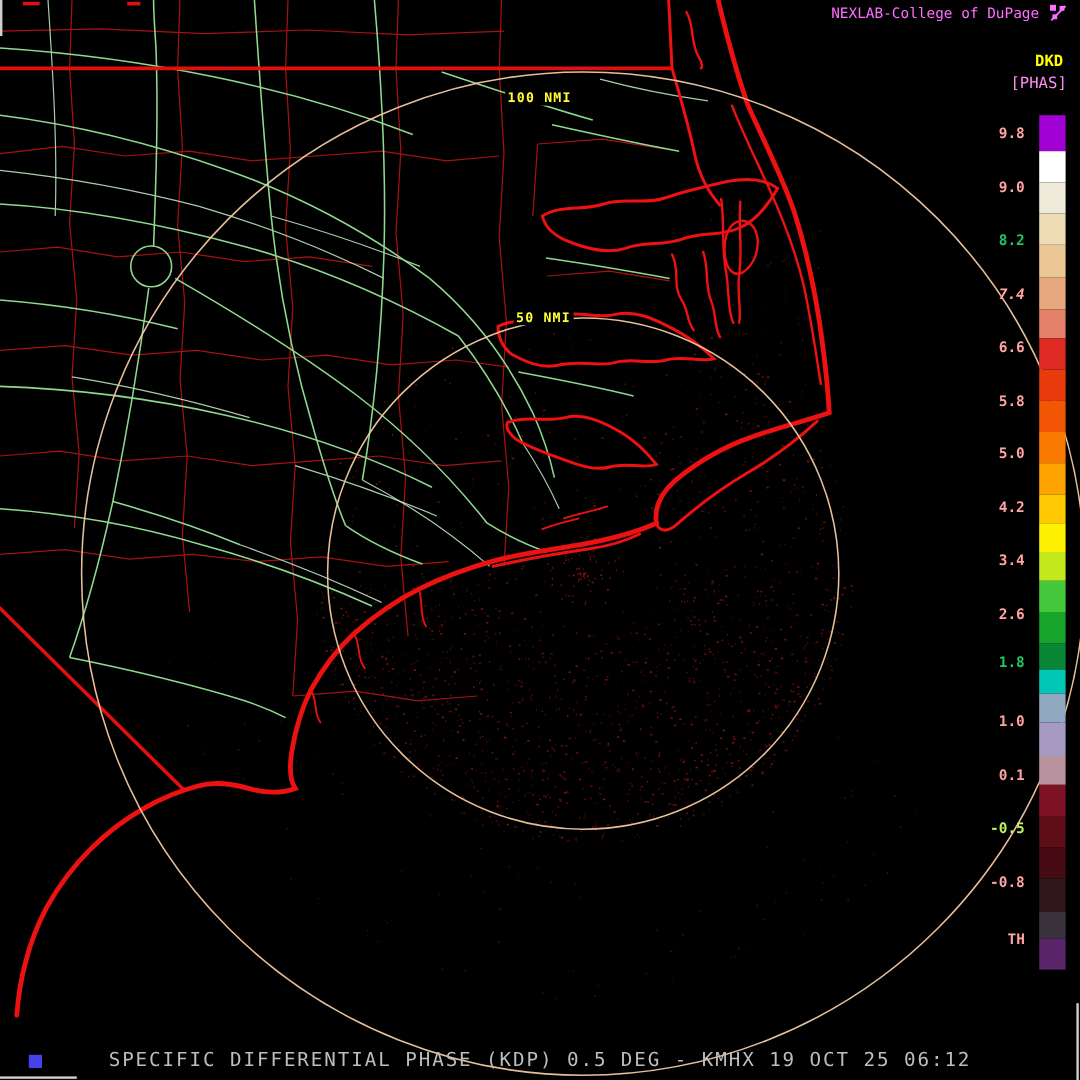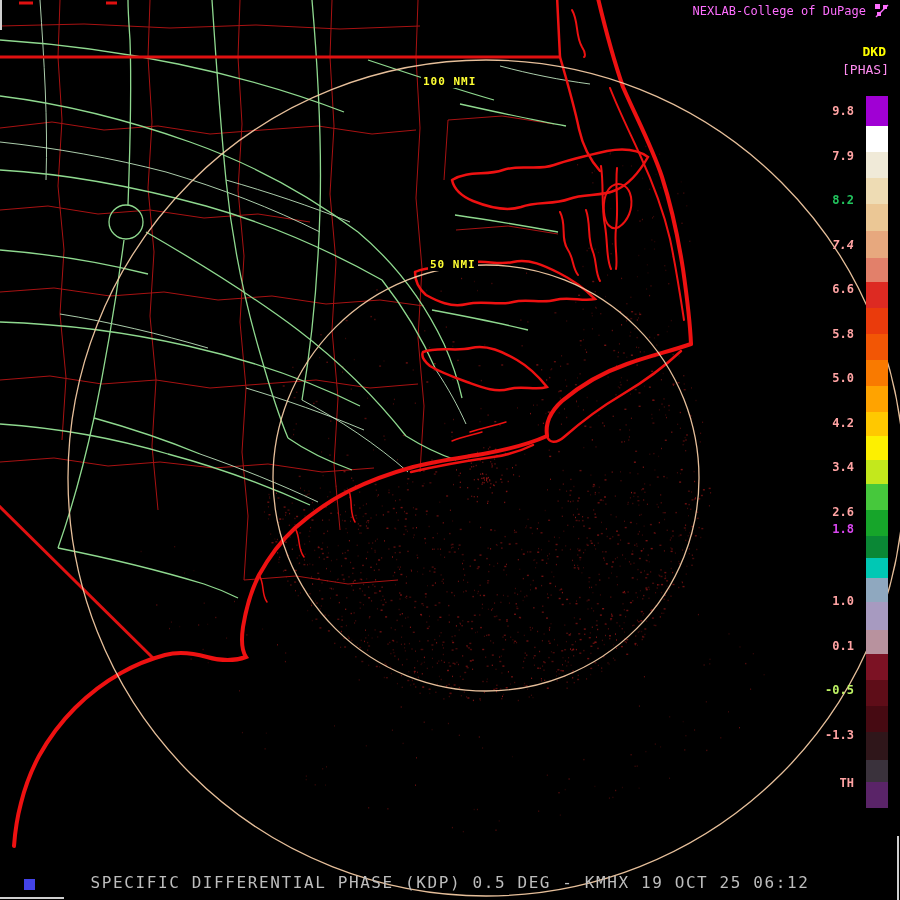--- a/index.html
+++ b/index.html
@@ -1998,34 +1998,34 @@
       <div class="seg" style="height: 24px; background: rgb(184, 146, 158);"></div>
       <div class="seg" style="height: 26px; background: rgb(124, 18, 36);"></div>
       <div class="seg" style="height: 26px; background: rgb(94, 13, 24);"></div>
       <div class="seg" style="height: 26px; background: rgb(70, 10, 18);"></div>
       <div class="seg" style="height: 28px; background: rgb(47, 22, 26);"></div>
       <div class="seg" style="height: 22px; background: rgb(58, 50, 60);"></div>
       <div class="seg" style="height: 26px; background: rgb(90, 36, 104);"></div>
     </div>
   <div id="colorbar-ticks">
       <div class="cb-tick" style="top: 104px; color: rgb(255, 163, 163);">9.8</div>
-      <div class="cb-tick" style="top: 148.55px; color: rgb(255, 163, 163);">7.9</div>
+      <div class="cb-tick" style="top: 148.55px; color: rgb(255, 163, 163);">9.0</div>
       <div class="cb-tick" style="top: 193.1px; color: #22c55e;">8.2</div>
       <div class="cb-tick" style="top: 237.65px; color: rgb(255, 163, 163); font-style: italic;">7.4</div>
       <div class="cb-tick" style="top: 282.2px; color: rgb(255, 163, 163);">6.6</div>
       <div class="cb-tick" style="top: 326.75px; color: rgb(255, 163, 163);">5.8</div>
       <div class="cb-tick" style="top: 371.3px; color: rgb(255, 163, 163);">5.0</div>
       <div class="cb-tick" style="top: 415.85px; color: rgb(255, 163, 163);">4.2</div>
       <div class="cb-tick" style="top: 460.4px; color: rgb(255, 163, 163);">3.4</div>
       <div class="cb-tick" style="top: 504.95px; color: rgb(255, 163, 163);">2.6</div>
-      <div class="cb-tick" style="top: 522px; color: #d946ef;">1.8</div>
+      <div class="cb-tick" style="top: 545px; color: #22c55e;">1.8</div>
       <div class="cb-tick" style="top: 594.05px; color: rgb(255, 163, 163);">1.0</div>
       <div class="cb-tick" style="top: 638.6px; color: rgb(255, 163, 163);">0.1</div>
       <div class="cb-tick" style="top: 683.15px; color: #bef264;">-0.5</div>
-      <div class="cb-tick" style="top: 727.7px; color: rgb(255, 163, 163);">-1.3</div>
+      <div class="cb-tick" style="top: 727.7px; color: rgb(255, 163, 163);">-0.8</div>
       <div class="cb-tick" style="top: 776px; color: rgb(255, 163, 163);">TH</div>
     </div>
   <div id="ring-labels">
       <div class="ring-label" style="left: 428px; top: 258px; color: rgb(255, 255, 51);">50 NMI</div>
       <div class="ring-label" style="left: 421px; top: 75px; color: rgb(255, 255, 51);">100 NMI</div>
     </div>
 
   <div class="footer">SPECIFIC DIFFERENTIAL PHASE (KDP) 0.5 DEG - KMHX 19 OCT 25 06:12</div>
 
   <div class="frame-mark" style="left:0;top:0;width:2px;height:30px;"></div>

